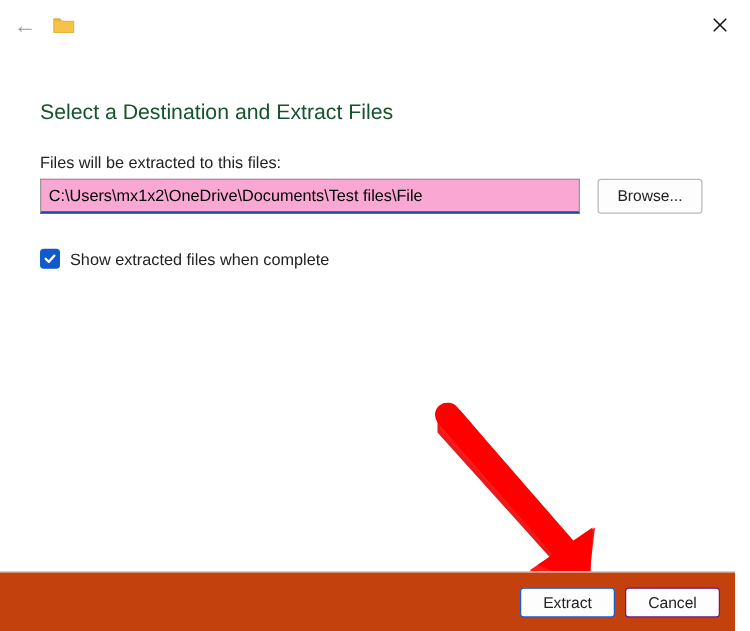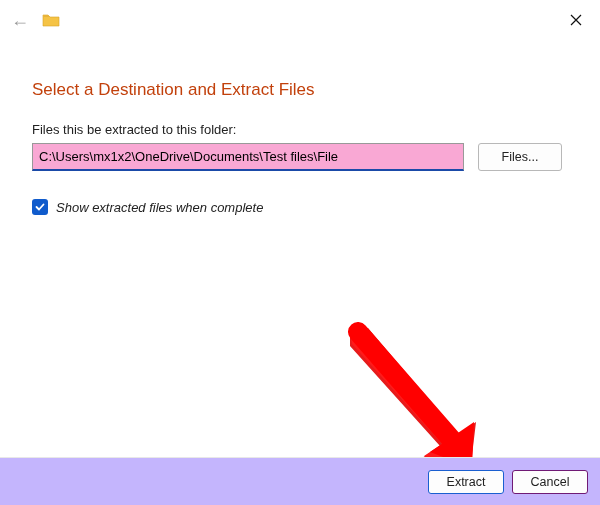--- a/index.html
+++ b/index.html
@@ -49,21 +49,21 @@
       align-items: center;
       justify-content: center;
       font-size: 14px;
       cursor: pointer;
       color: #111;
     }
     .content {
       padding: 40px 32px 0 32px;
     }
     .heading {
-      color: #c2410c;
+      color: #14532d;
       font-size: 17px;
       font-weight: 400;
       margin-bottom: 22px;
     }
     .label {
       font-size: 13px;
       margin-bottom: 6px;
       color: #222;
     }
     .path-row {
@@ -91,21 +91,20 @@
       border-radius: 3px;
       font-size: 12.5px;
       font-family: inherit;
       cursor: pointer;
       color: #222;
     }
     .check-row {
       display: flex;
       align-items: center;
       gap: 8px;
-      font-style: italic;
     }
     .checkbox {
       width: 16px;
       height: 16px;
       border-radius: 3px;
       background: #105bcc;
       display: flex;
       align-items: center;
       justify-content: center;
       cursor: pointer;
@@ -114,23 +113,23 @@
     .checkbox svg { display: block; }
     .check-label {
       font-size: 13px;
       color: #222;
       cursor: pointer;
     }
     .footer {
       position: absolute;
       bottom: 0;
       left: 0;
-      right: 0;
+      right: 12px;
       height: 48px;
-      background: #c4b5fd;
+      background: #c2410c;
       border-top: 1px solid #e8e8e8;
       display: flex;
       align-items: center;
       justify-content: flex-end;
       padding: 0 12px;
       gap: 8px;
     }
     .footer-btn {
       width: 76px;
       height: 24px;
@@ -165,24 +164,24 @@
   </span>
   <div class="close-btn">
     <svg width="12" height="12" viewBox="0 0 12 12">
       <path d="M1 1 L11 11 M11 1 L1 11" stroke="#111" stroke-width="1.2" fill="none"></path>
     </svg>
   </div>
 </div>
 
 <div class="content">
   <div class="heading">Select a Destination and Extract Files</div>
-  <div class="label">Files this be extracted to this folder:</div>
+  <div class="label">Files will be extracted to this files:</div>
   <div class="path-row">
     <input type="text" class="path-input" value="C:\Users\mx1x2\OneDrive\Documents\Test files\File" style="">
-    <button class="browse-btn">Files...</button>
+    <button class="browse-btn">Browse...</button>
   </div>
   <div class="check-row">
     <div class="checkbox">
       <svg width="12" height="12" viewBox="0 0 12 12">
         <path d="M2.5 6 L5 8.5 L9.5 3.5" stroke="#fff" stroke-width="1.8" fill="none" stroke-linecap="round" stroke-linejoin="round"></path>
       </svg>
     </div>
     <span class="check-label">Show extracted files when complete</span>
   </div>
 </div>

